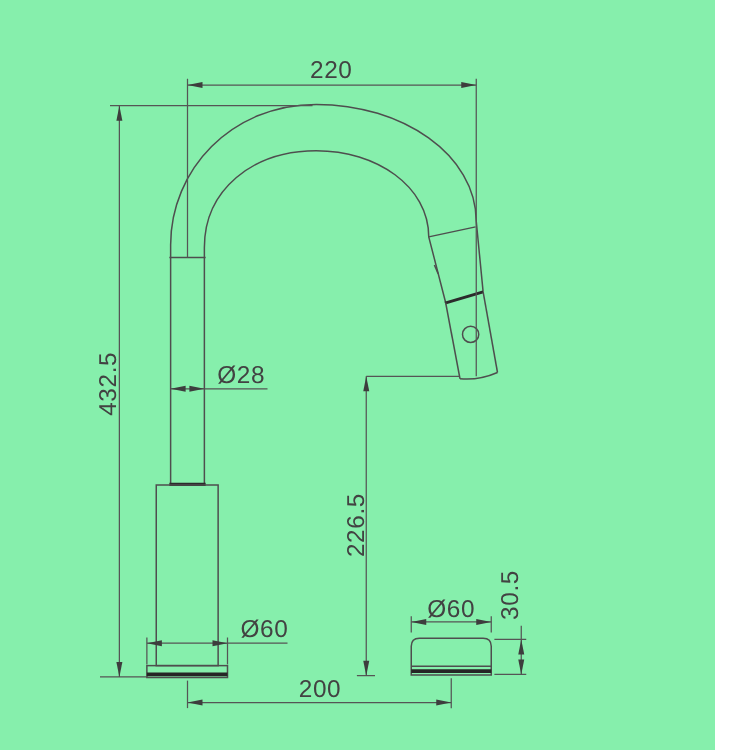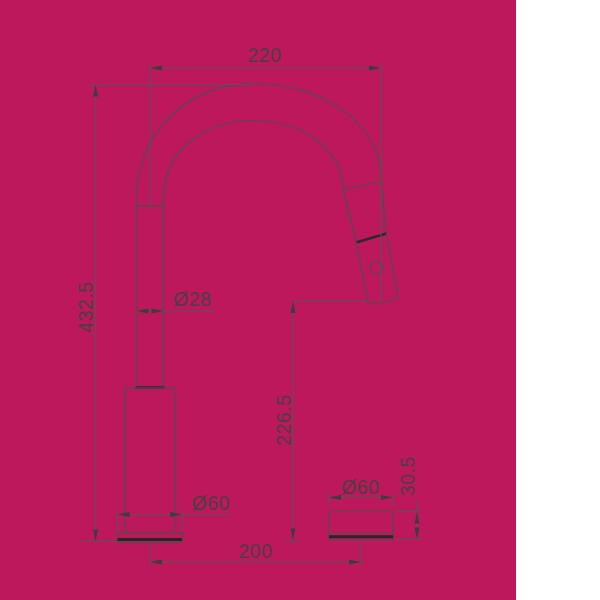--- a/index.html
+++ b/index.html
@@ -1,20 +1,20 @@
 <!DOCTYPE html>
 <html><head>
 <meta charset="utf-8">
 <style>
   html, body { margin: 0; padding: 0; background: #ffffff; }
   .canvas {
     position: relative;
-    width: 516px;
+    width: 572px;
     height: 600px;
-    background: #be185d;
+    background: #86efac;
     overflow: hidden;
   }
   svg { display: block; }
   text {
     font-family: "Liberation Sans", "DejaVu Sans", sans-serif;
     font-size: 19.5px;
     font-weight: 400;
     letter-spacing: 0.5px;
     fill: #424242;
   }

